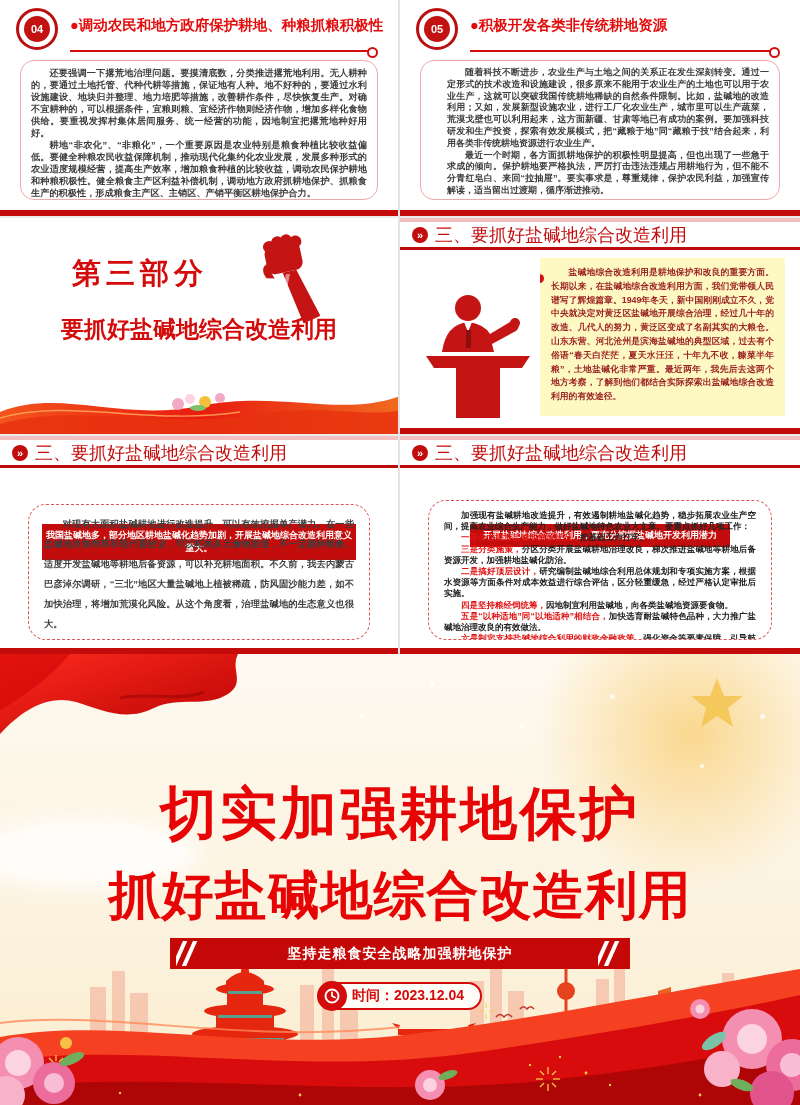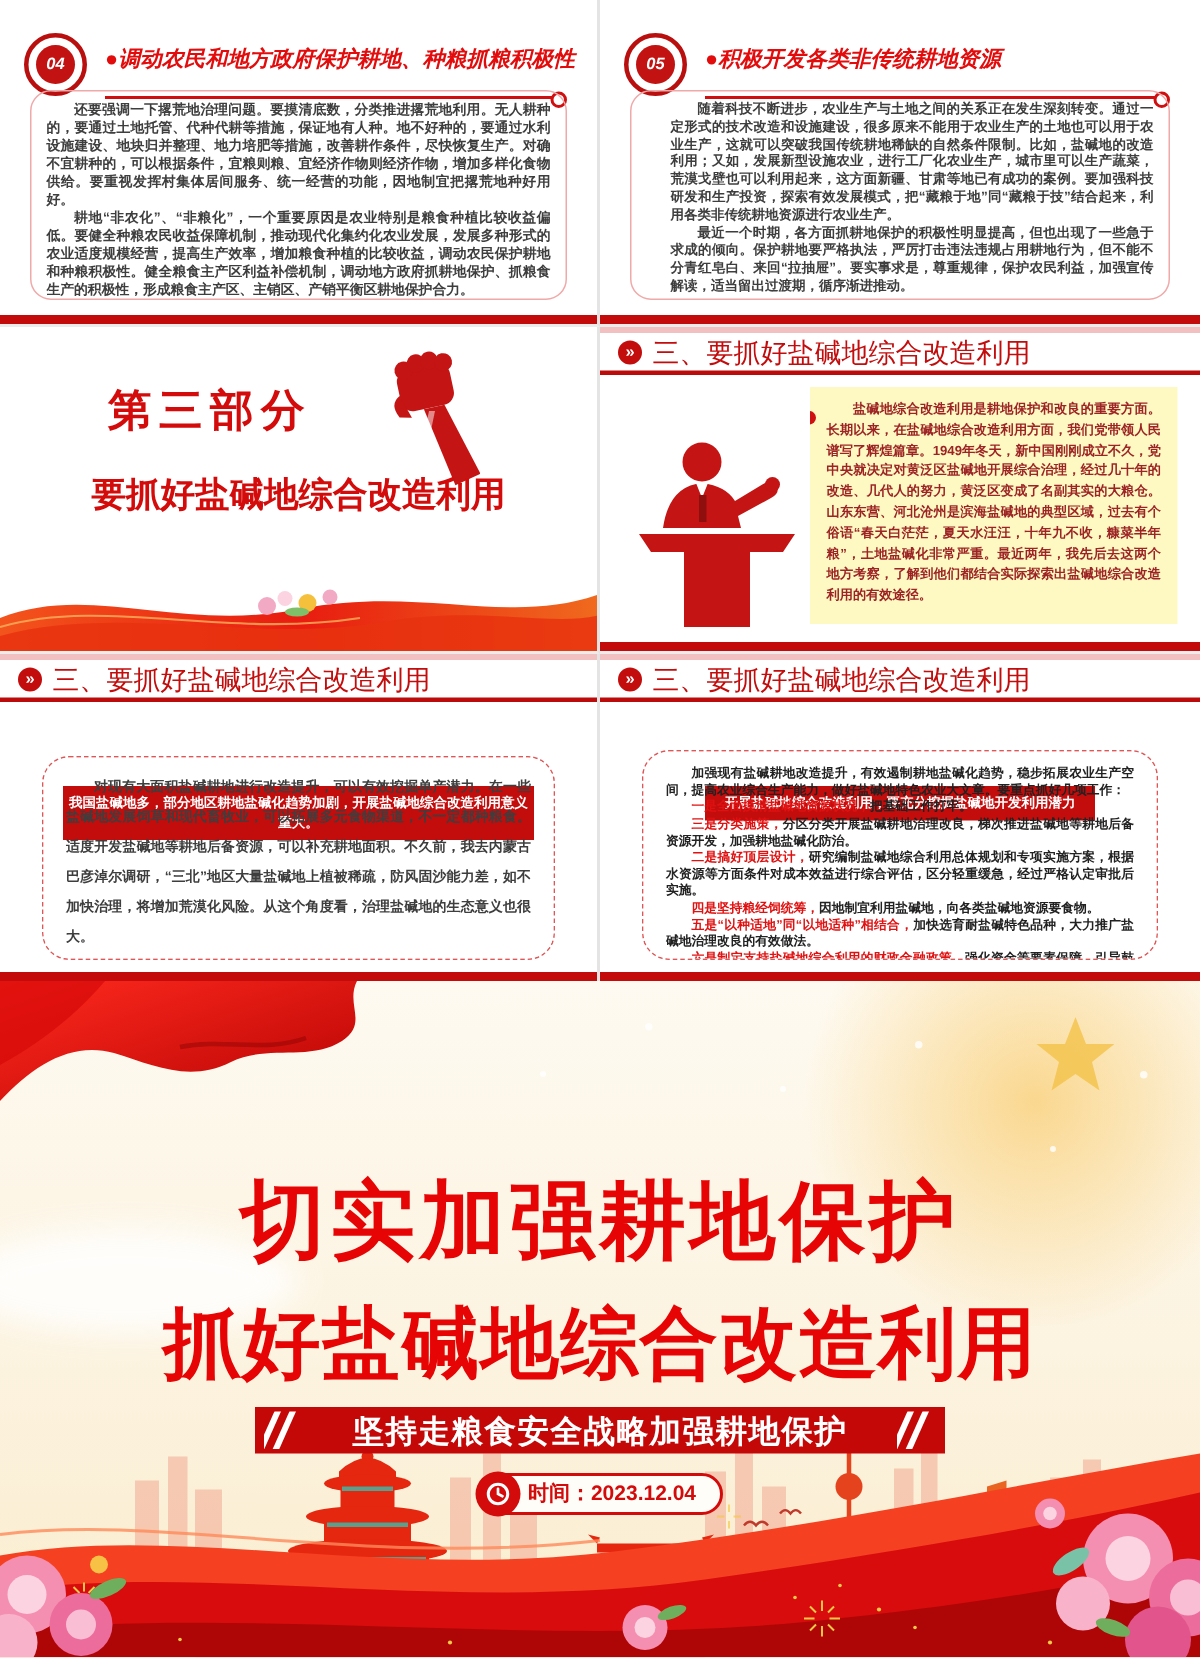--- a/index.html
+++ b/index.html
@@ -3,21 +3,21 @@
 <meta charset="utf-8">
 <style>
   html,body{margin:0;padding:0;background:#fff;}
   .page{position:relative;width:800px;height:1105px;overflow:hidden;background:#fff;
         font-family:"Liberation Sans","DejaVu Sans",sans-serif;}
   .mini{position:absolute;width:400px;height:218px;background:#fff;box-sizing:border-box;overflow:hidden;}
   .divR{border-right:2px solid #e4e4e4;}
   .divB{border-bottom:2px solid #ececec;}
   .bottombar{position:absolute;left:0;right:0;bottom:0;height:6px;background:#c30b0b;}
   
-  .numhead{position:absolute;top:22px;left:16px;right:14px;height:46px;font-style:italic;}
+  .numhead{position:absolute;top:8px;left:16px;right:14px;height:46px;}
   .numbadge{position:absolute;left:0;top:0;width:36px;height:36px;border-radius:50%;
             border:3px solid #b90f0f;background:#fff;display:flex;align-items:center;justify-content:center;}
   .numbadge .inner{width:26px;height:26px;border-radius:50%;background:#c21212;color:#fff;
             font-size:11px;font-weight:bold;display:flex;align-items:center;justify-content:center;}
   .numtitle{position:absolute;left:54px;top:8px;color:#e30c0c;font-size:14.5px;font-weight:bold;white-space:nowrap;}
   .numline{position:absolute;left:54px;right:8px;bottom:2px;height:2px;background:#d01010;}
   .numline .ring{position:absolute;right:-2px;top:-3px;width:7px;height:7px;border:2px solid #d01010;border-radius:50%;background:#fff;}
   .bodybox{position:absolute;left:20px;right:20px;top:60px;bottom:16px;border:1.5px solid #f0a9a9;
            border-radius:14px;padding:6px 10px;box-sizing:border-box;overflow:hidden;}
   .bodybox p{margin:0;text-indent:2em;font-size:9.2px;line-height:12px;font-weight:bold;color:#3e3e3e;text-align:justify;}
@@ -58,21 +58,21 @@
   .cloud{position:absolute;left:-30px;top:165px;width:230px;height:70px;border-radius:50%;
          background:#fff;filter:blur(10px);opacity:.85;}
   .wdot{position:absolute;border-radius:50%;background:#fff;opacity:.8;}
   .flag{position:absolute;left:0;top:0;width:262px;height:112px;}
   .ctitle1{position:absolute;left:0;right:0;top:122px;text-align:center;color:#e60404;
            font-size:57px;font-weight:900;letter-spacing:3px;}
   .ctitle2{position:absolute;left:0;right:0;top:207px;text-align:center;color:#e60404;
            font-size:52px;font-weight:900;letter-spacing:1px;}
   .ribbon{position:absolute;left:170px;top:284px;width:460px;height:31px;background:#c40808;
           display:flex;align-items:center;justify-content:center;z-index:5;}
-  .ribbon .txt{color:#fff;font-size:21px;font-weight:bold;letter-spacing:1px;}
+  .ribbon .txt{color:#fff;font-size:14px;font-weight:bold;letter-spacing:1px;}
   .slash{position:absolute;top:3px;width:26px;height:25px;overflow:hidden;}
   .slash i{position:absolute;top:-4px;width:4px;height:40px;background:#fff;transform:rotate(24deg);}
   .slash i:nth-child(2){left:10px;}
   .badges{position:absolute;left:0;right:0;top:328px;display:flex;justify-content:center;gap:58px;z-index:5;}
   .pill{position:relative;display:inline-flex;align-items:center;border:2px solid #d40b0b;border-radius:999px;
         background:#fffdf8;padding:3px 16px 3px 32px;}
   .pill .ptxt{color:#d40b0b;font-size:14px;font-weight:bold;}
   .picon{position:absolute;left:-3px;top:-3px;width:30px;height:30px;border-radius:50%;background:#d40b0b;
          display:flex;align-items:center;justify-content:center;}
   .scenery{position:absolute;left:0;bottom:0;width:800px;height:160px;z-index:3;}

